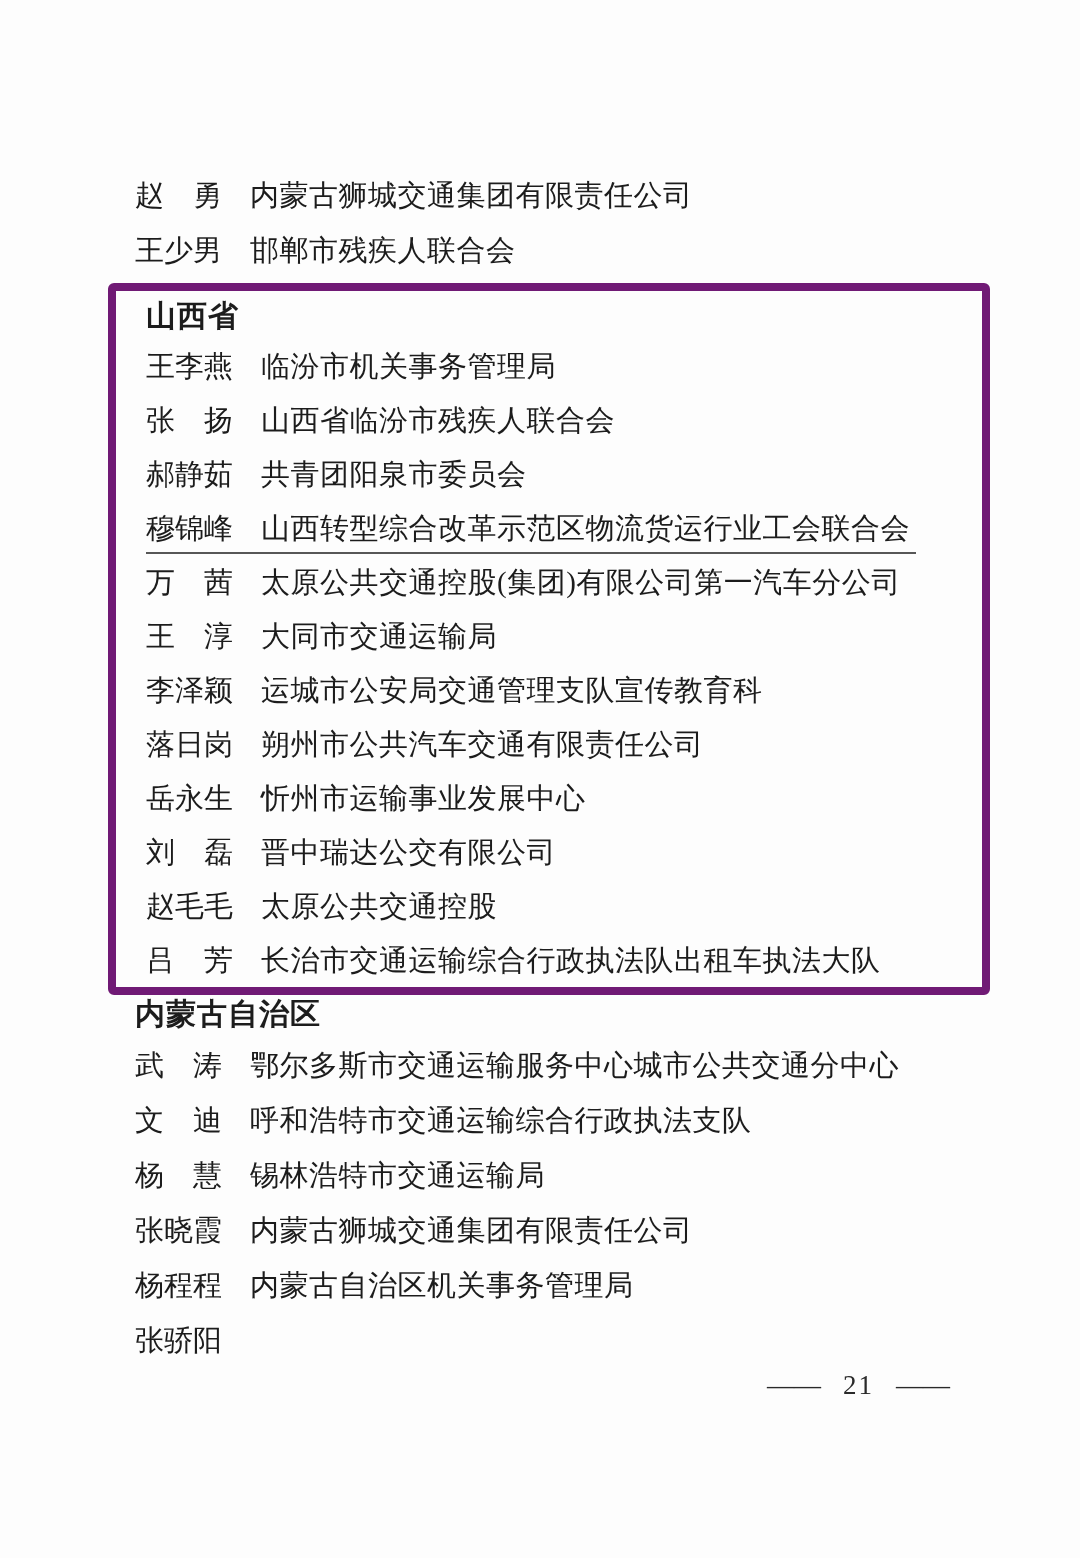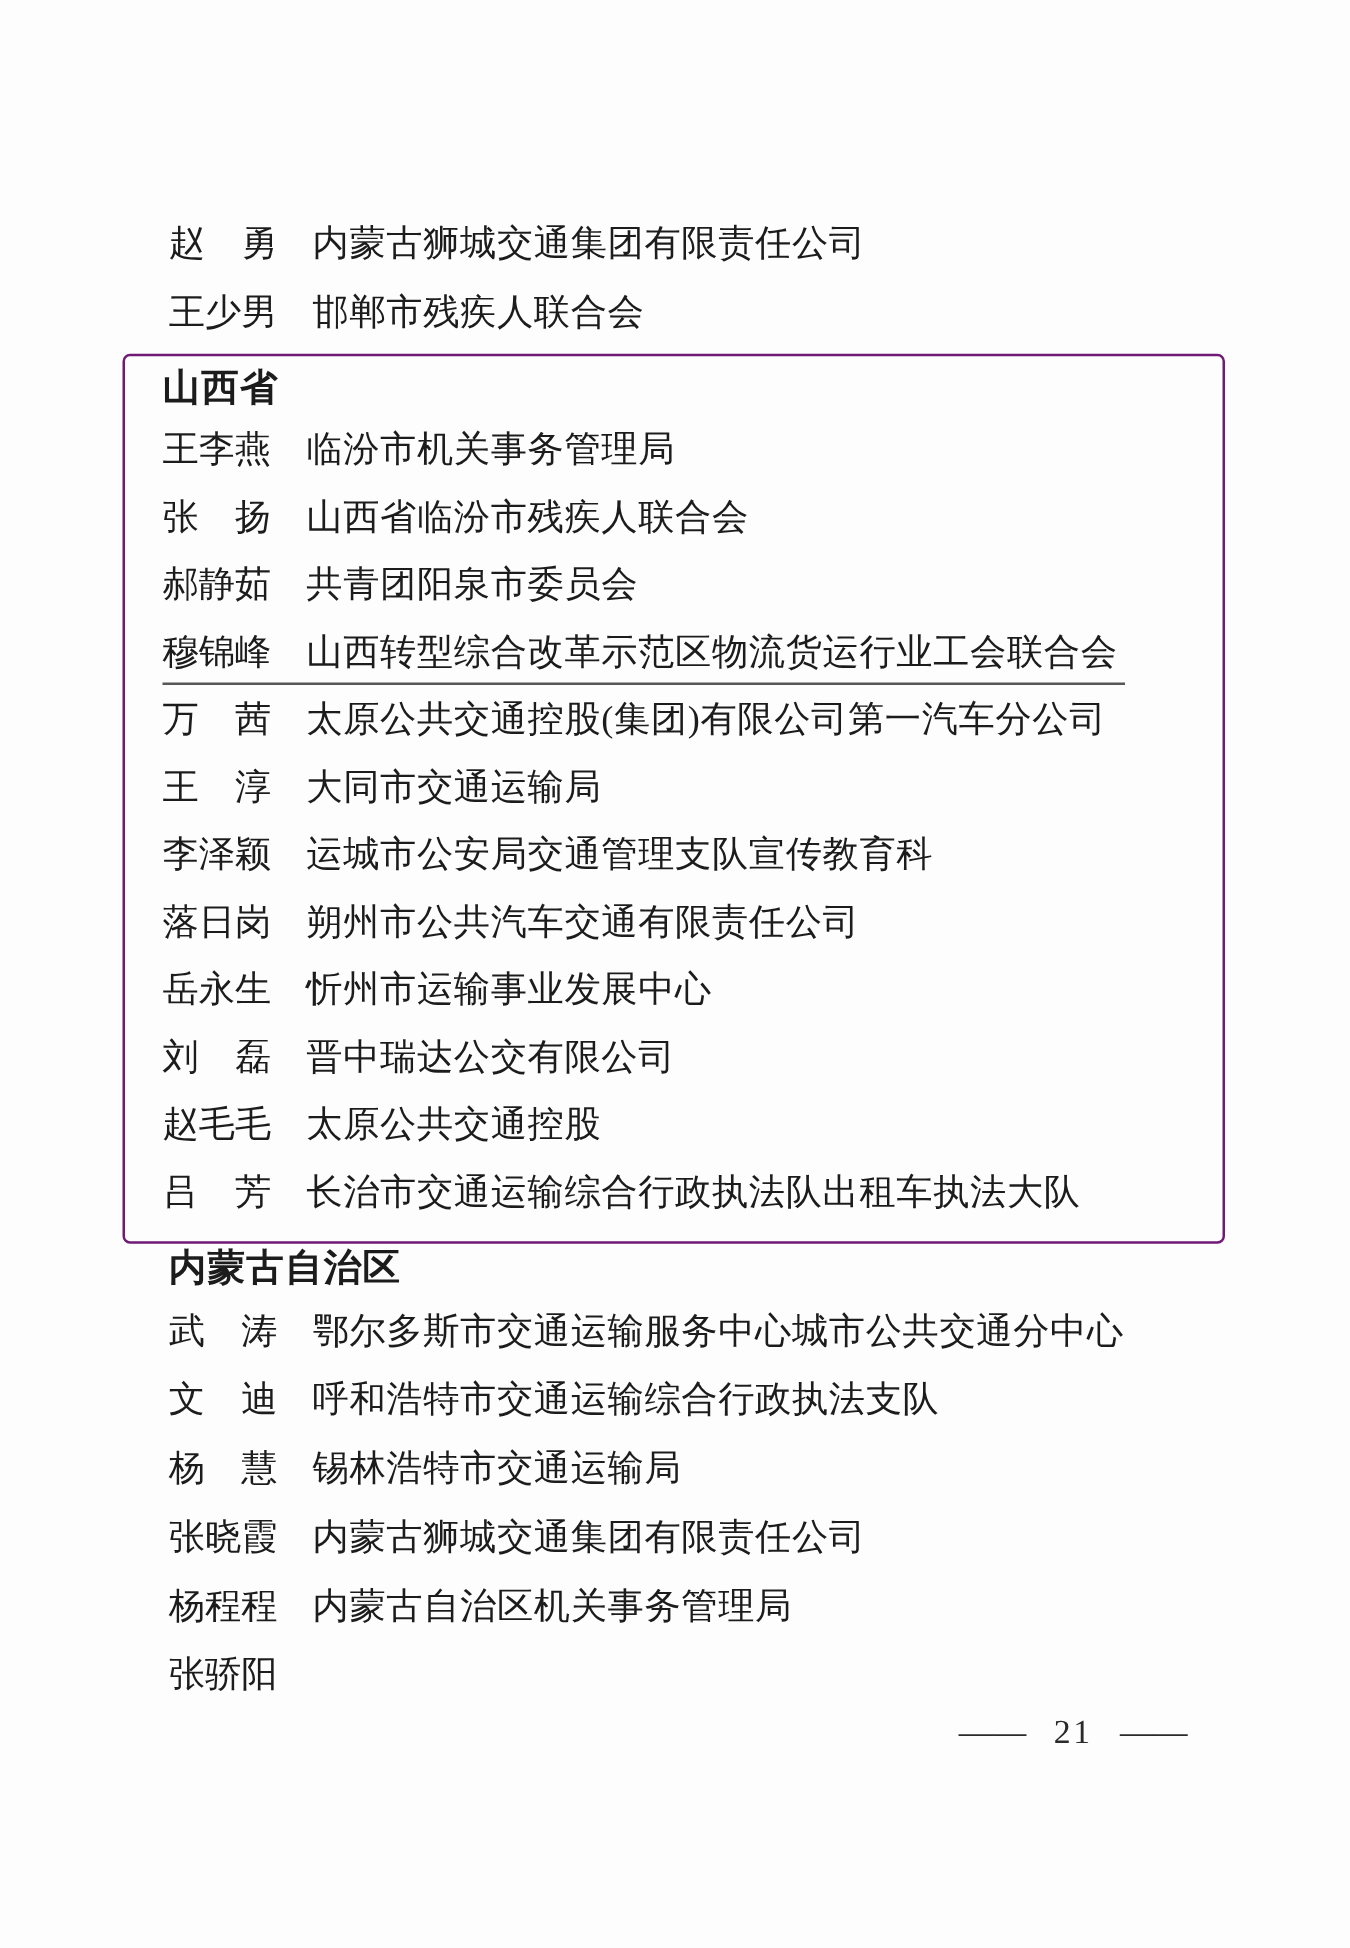--- a/index.html
+++ b/index.html
@@ -42,25 +42,25 @@
   }
   .pre-rows {
     position: absolute;
     top: 168px;
     left: 135px;
     right: 60px;
   }
   .highlight-box {
     position: absolute;
     top: 283px;
-    left: 98px;
+    left: 108px;
     width: 882px;
     height: 712px;
     box-sizing: border-box;
-    border: 2px solid #701a75;
+    border: 8px solid #701a75;
     border-radius: 6px;
     padding-left: 30px;
     padding-top: 2px;
   }
   .section-title {
     font-family: "Liberation Sans", sans-serif;
     font-weight: bold;
     font-size: 30px;
     letter-spacing: 1px;
     display: flex;

